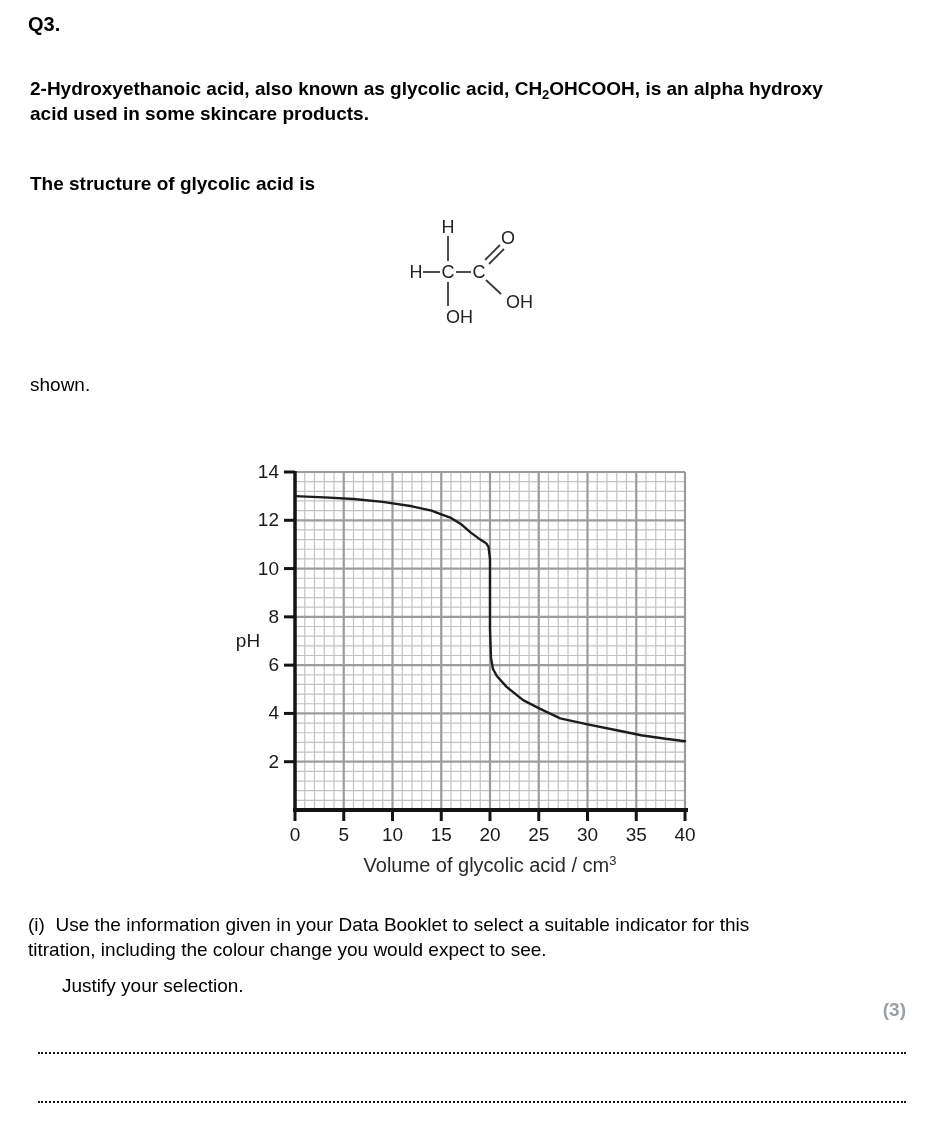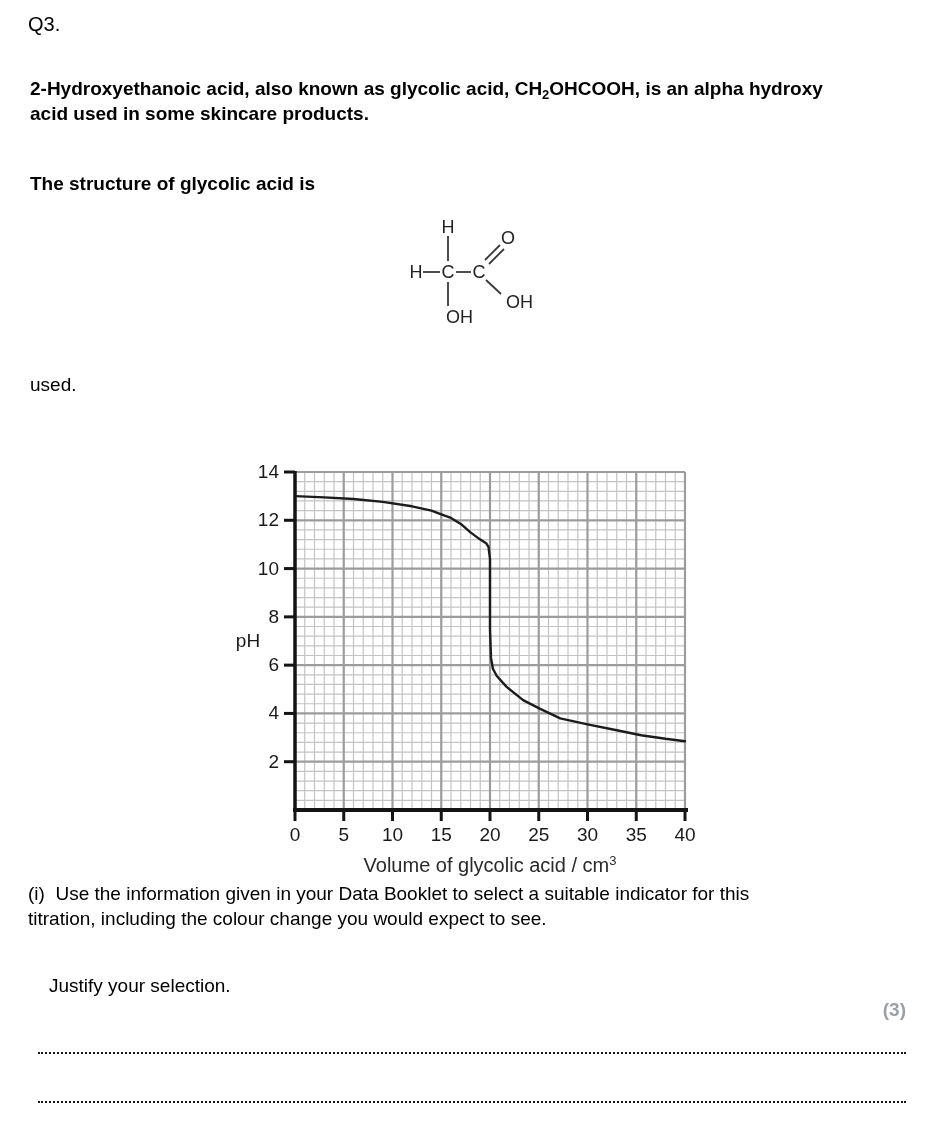--- a/index.html
+++ b/index.html
@@ -3,21 +3,21 @@
 <meta charset="utf-8">
 <style>
   html,body{margin:0;padding:0;}
   body{
     width:946px;height:1136px;background:#ffffff;position:relative;
     font-family:"Liberation Sans","DejaVu Sans",sans-serif;color:#000;
     overflow:hidden;
   }
   .abs{position:absolute;}
   .line{white-space:nowrap;font-size:19px;line-height:24.5px;}
-  .heading{font-size:20px;font-weight:normal;}
+  .heading{font-size:20px;font-weight:bold;}
   sub{font-size:13px;vertical-align:-4px;line-height:0;}
   sup{font-size:13px;vertical-align:6px;line-height:0;}
   i{font-style:italic;}
   .marks{font-size:19px;font-weight:bold;color:#9aa0a3;}
   .dotline{height:0;border-top:2.5px dotted #161616;width:868px;}
   svg text{font-family:"Liberation Sans","DejaVu Sans",sans-serif;}
 </style>
 </head>
 <body>
 
@@ -45,21 +45,21 @@
     <text x="26" y="73" text-anchor="middle">H</text>
     <text x="58" y="73" text-anchor="middle">C</text>
     <text x="89" y="73" text-anchor="middle">C</text>
     <text x="118" y="39" text-anchor="middle">O</text>
     <text x="116" y="103" text-anchor="start">OH</text>
     <text x="56" y="118" text-anchor="start">OH</text>
   </g>
 </svg>
 
 <div class="abs" style="left:30px;top:373px;">
-  <div class="line"><span>used.</span></div>
+  <div class="line"><span>shown.</span></div>
 </div>
 
 <svg id="titration-chart" class="abs" style="left:225px;top:440px;" width="505" height="450" viewBox="0 0 505 450">
     <line x1="79.75" y1="32" x2="79.75" y2="370" stroke="#c3c3c3" stroke-width="1.2"></line>
     <line x1="89.5" y1="32" x2="89.5" y2="370" stroke="#c3c3c3" stroke-width="1.2"></line>
     <line x1="99.25" y1="32" x2="99.25" y2="370" stroke="#c3c3c3" stroke-width="1.2"></line>
     <line x1="109" y1="32" x2="109" y2="370" stroke="#c3c3c3" stroke-width="1.2"></line>
     <line x1="128.5" y1="32" x2="128.5" y2="370" stroke="#c3c3c3" stroke-width="1.2"></line>
     <line x1="138.25" y1="32" x2="138.25" y2="370" stroke="#c3c3c3" stroke-width="1.2"></line>
     <line x1="148" y1="32" x2="148" y2="370" stroke="#c3c3c3" stroke-width="1.2"></line>
@@ -165,22 +165,22 @@
     <line x1="362.5" y1="370" x2="362.5" y2="381" stroke="#141414" stroke-width="3"></line>
     <text x="362.5" y="401" text-anchor="middle" font-size="19" fill="#1a1a1a">30</text>
     <line x1="411.25" y1="370" x2="411.25" y2="381" stroke="#141414" stroke-width="3"></line>
     <text x="411.25" y="401" text-anchor="middle" font-size="19" fill="#1a1a1a">35</text>
     <line x1="460" y1="370" x2="460" y2="381" stroke="#141414" stroke-width="3"></line>
     <text x="460" y="401" text-anchor="middle" font-size="19" fill="#1a1a1a">40</text>
     <text x="23" y="207" text-anchor="middle" font-size="19" fill="#1a1a1a">pH</text>
     <text x="265" y="432" text-anchor="middle" font-size="20" fill="#2a2a2a"><tspan>Volume of glycolic acid / cm</tspan><tspan dy="-7" font-size="13">3</tspan></text>
   </svg>
 
-<div class="abs" style="left:28px;top:882px;">
+<div class="abs" style="left:28px;top:913px;">
   <div class="line">(i)&nbsp; Use the information given in your Data Booklet to select a suitable indicator for this</div>
   <div class="line">titration, including the colour change you would expect to see.</div>
 </div>
-<div class="abs line" style="left:49px;top:974px;text-align:right;">Justify your selection.</div>
+<div class="abs line" style="left:62px;top:974px;text-align:right;">Justify your selection.</div>
 
 <div class="abs marks" style="left:860px;top:999px;width:46px;text-align:right;">(3)</div>
 
 <div class="abs dotline" style="left:38px;top:1052px;"></div>
 <div class="abs dotline" style="left:38px;top:1101px;"></div>
 
 </body></html>

